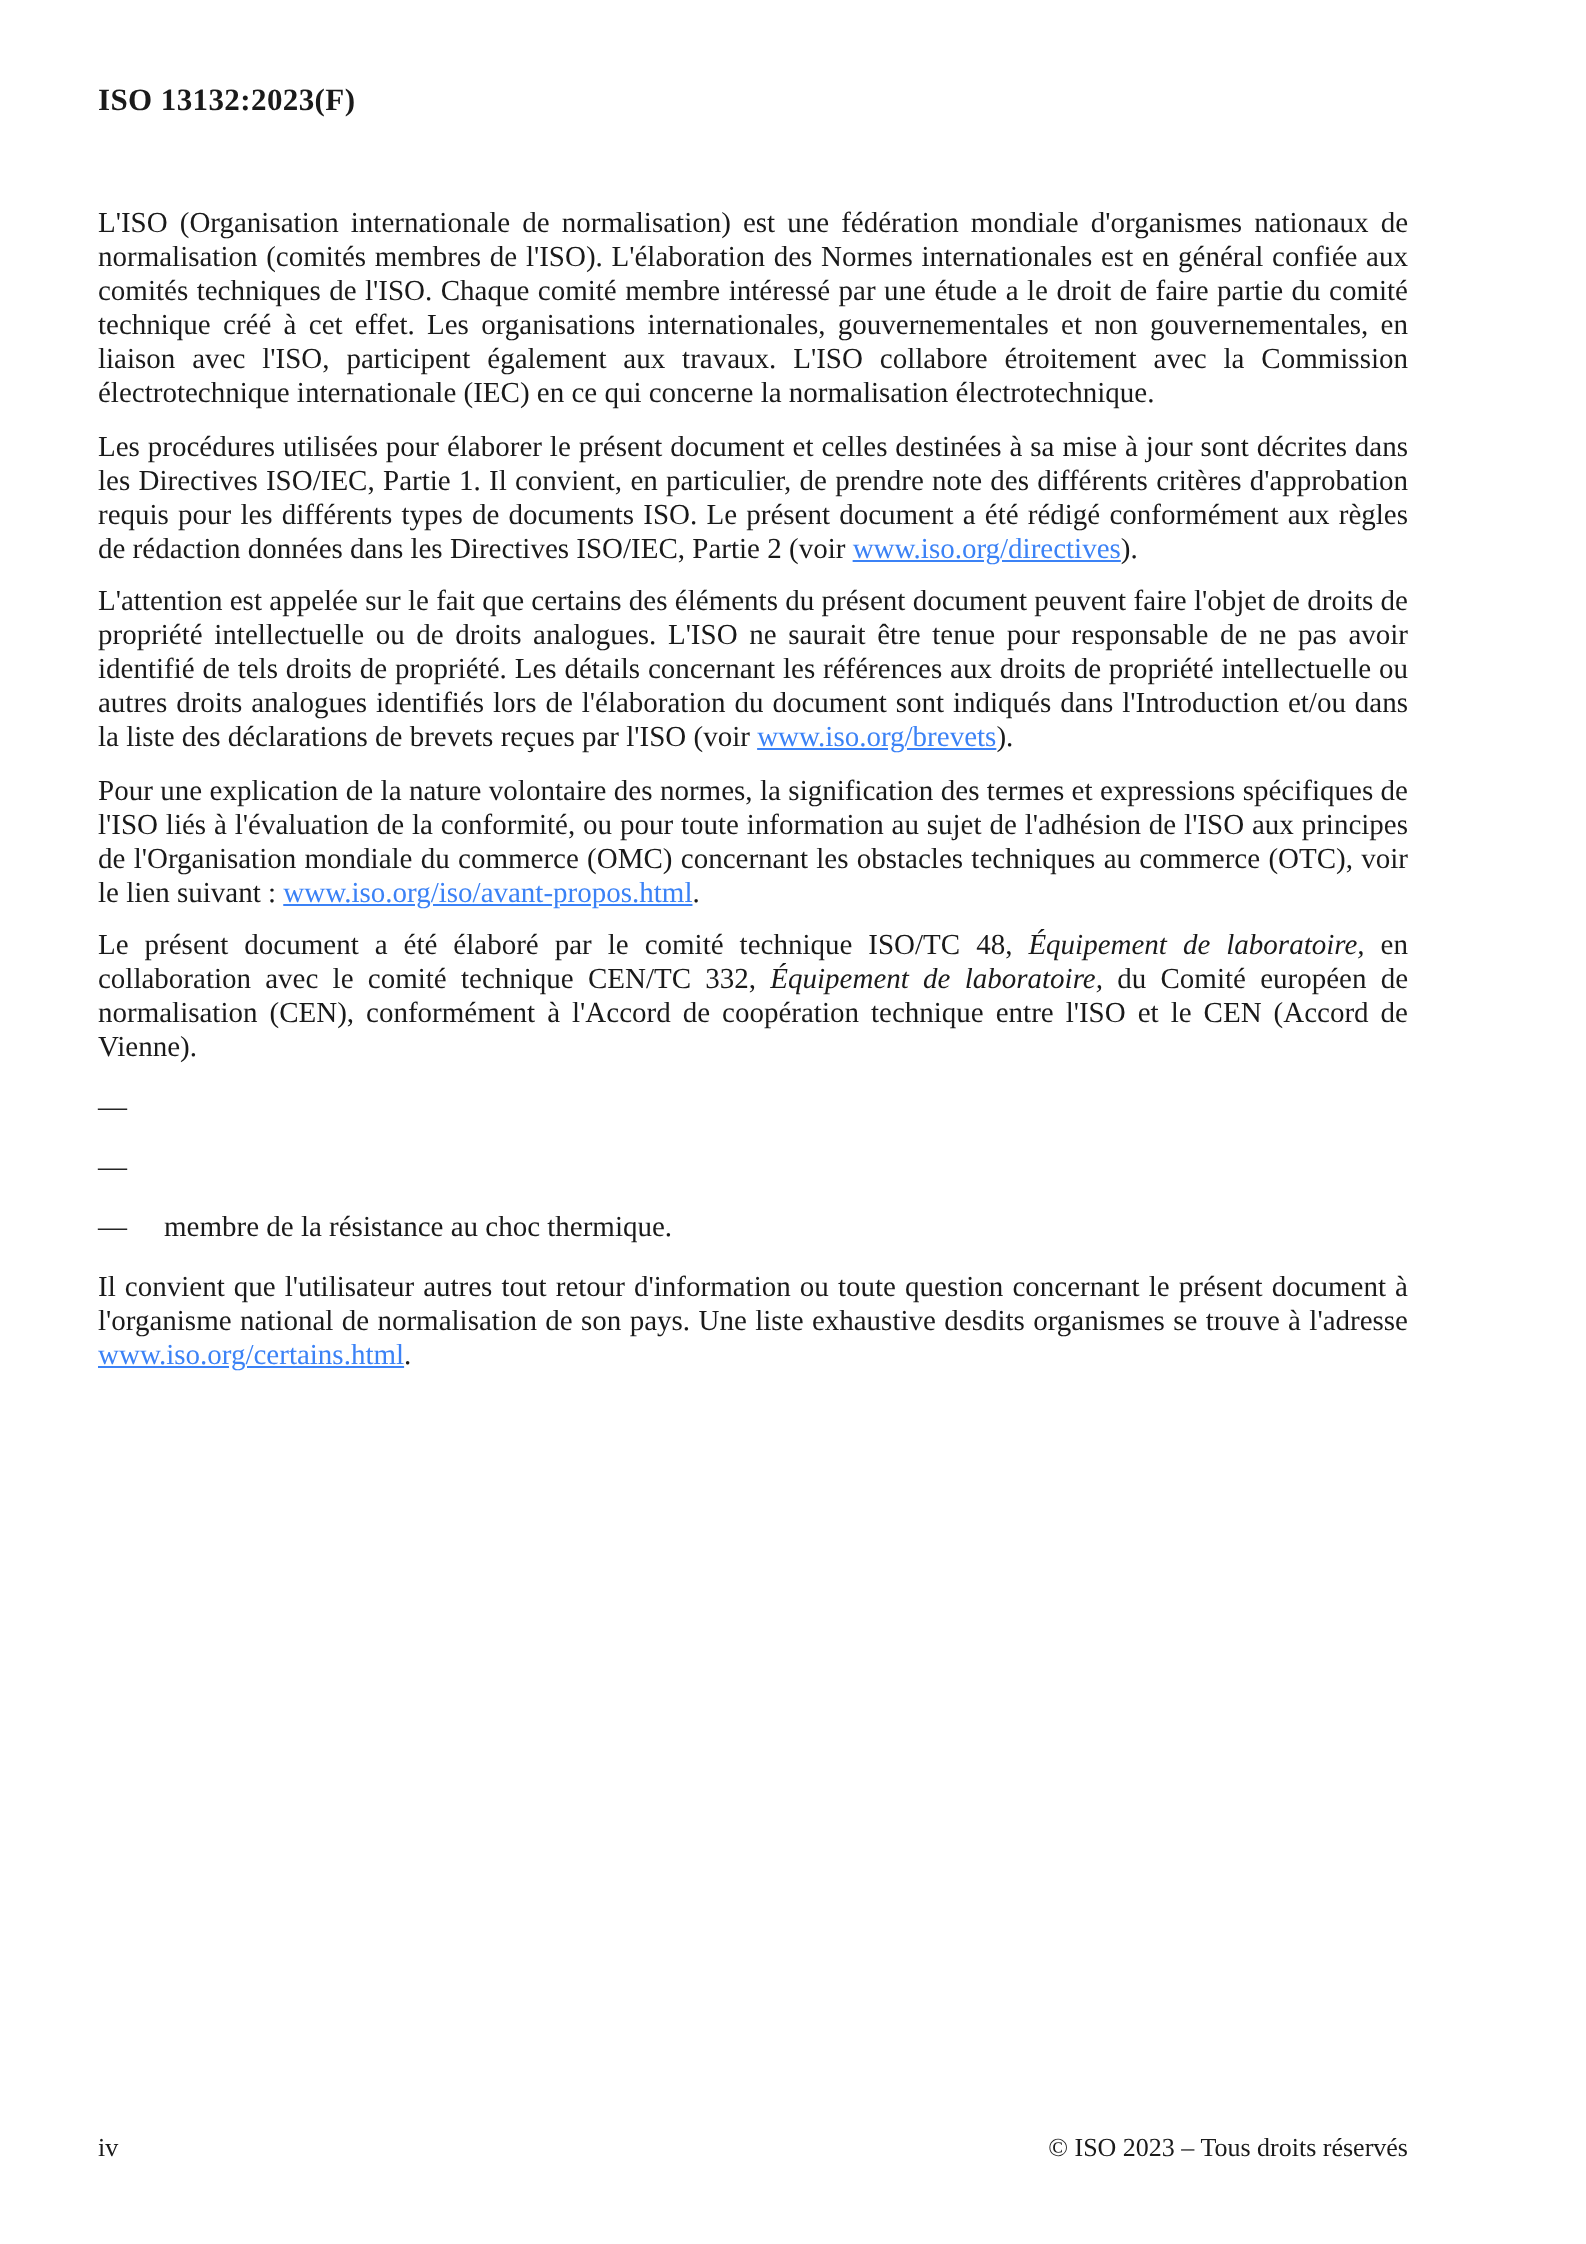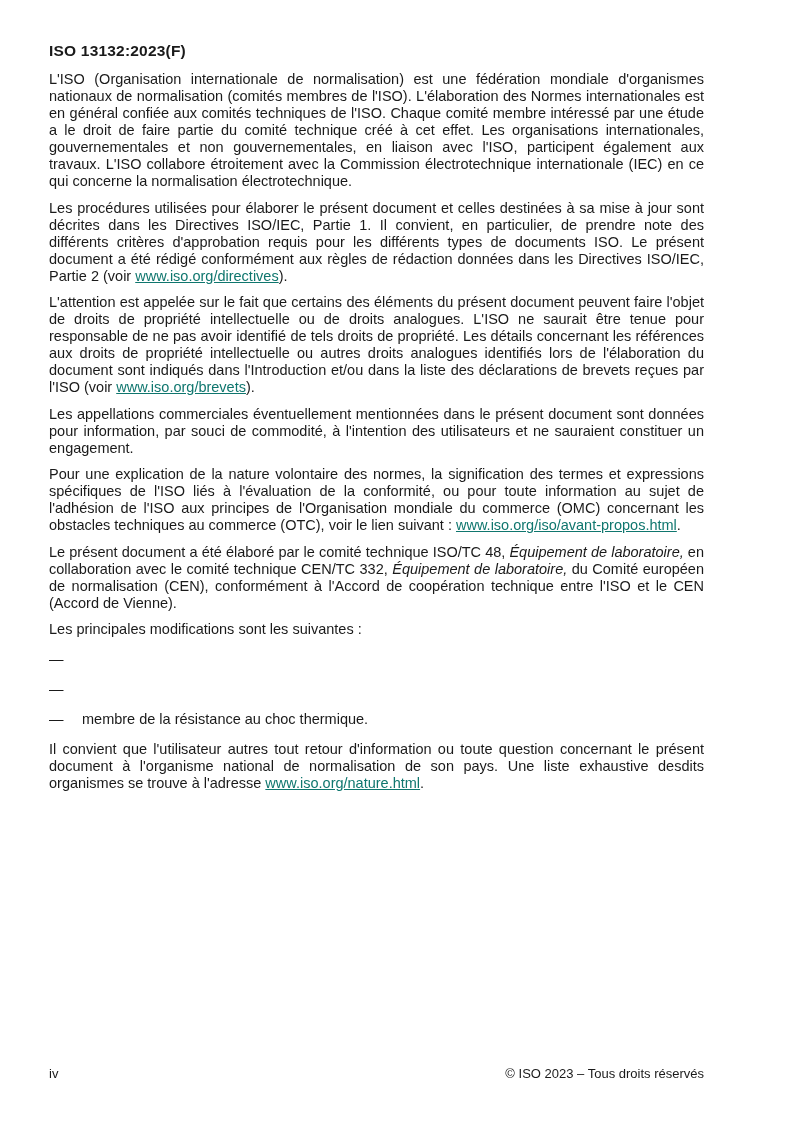--- a/index.html
+++ b/index.html
@@ -1,21 +1,21 @@
 <!DOCTYPE html>
 <html lang="fr"><head>
 <meta charset="utf-8">
 <style>
   html, body { margin: 0; padding: 0; background: #ffffff; }
   .page {
     position: relative;
     width: 793px;
     height: 1122px;
     background: #ffffff;
-    font-family: Liberation Sans, sans-serif;
+    font-family: Liberation Serif, serif;
     color: #1a1a1a;
     overflow: hidden;
   }
   .content {
     position: absolute;
     left: 49px;
     top: 0;
     width: 655px;
   }
   .doc-ref {
@@ -30,23 +30,23 @@
     font-weight: bold;
     letter-spacing: 0.2px;
   }
   p.para {
     margin: 0;
     margin-top: 9.5px;
     font-size: 14.5px;
     line-height: 17px;
     text-align: justify;
   }
-  p.para.first { margin-top: 11px; }
+  p.para.first { margin-top: 44px; }
   .doc-link {
-    color: #0f766e;
+    color: #3b82f6;
     text-decoration: underline;
     cursor: pointer;
   }
   .italic { font-style: italic; }
   .bullet-list { margin-top: 4px; }
   .bullet-item {
     display: flex;
     margin-top: 13px;
     font-size: 14.5px;
     line-height: 17px;
@@ -73,43 +73,41 @@
 
     <div class="doc-ref">ISO 13132:2023(F)</div>
 
 
     <p class="para first">L'ISO (Organisation internationale de normalisation) est une fédération mondiale d'organismes nationaux de normalisation (comités membres de l'ISO). L'élaboration des Normes internationales est en général confiée aux comités techniques de l'ISO. Chaque comité membre intéressé par une étude a le droit de faire partie du comité technique créé à cet effet. Les organisations internationales, gouvernementales et non gouvernementales, en liaison avec l'ISO, participent également aux travaux. L'ISO collabore étroitement avec la Commission électrotechnique internationale (IEC) en ce qui concerne la normalisation électrotechnique.</p>
 
     <p class="para"><span>Les procédures utilisées pour élaborer le présent document et celles destinées à sa mise à jour sont décrites dans les Directives ISO/IEC, Partie 1. Il convient, en particulier, de prendre note des différents critères d'approbation requis pour les différents types de documents ISO. Le présent document a été rédigé conformément aux règles de rédaction données dans les Directives ISO/IEC, Partie 2 (voir </span><a class="doc-link">www.iso.org/directives</a><span>).</span></p>
 
     <p class="para"><span>L'attention est appelée sur le fait que certains des éléments du présent document peuvent faire l'objet de droits de propriété intellectuelle ou de droits analogues. L'ISO ne saurait être tenue pour responsable de ne pas avoir identifié de tels droits de propriété. Les détails concernant les références aux droits de propriété intellectuelle ou autres droits analogues identifiés lors de l'élaboration du document sont indiqués dans l'Introduction et/ou dans la liste des déclarations de brevets reçues par l'ISO (voir </span><a class="doc-link">www.iso.org/brevets</a><span>).</span></p>
 
-    <p class="para">Les appellations commerciales éventuellement mentionnées dans le présent document sont données pour information, par souci de commodité, à l'intention des utilisateurs et ne sauraient constituer un engagement.</p>
 
     <p class="para"><span>Pour une explication de la nature volontaire des normes, la signification des termes et expressions spécifiques de l'ISO liés à l'évaluation de la conformité, ou pour toute information au sujet de l'adhésion de l'ISO aux principes de l'Organisation mondiale du commerce (OMC) concernant les obstacles techniques au commerce (OTC), voir le lien suivant : </span><a class="doc-link">www.iso.org/iso/avant-propos.html</a><span>.</span></p>
 
     <p class="para"><span>Le présent document a été élaboré par le comité technique ISO/TC 48, </span><span class="italic">Équipement de laboratoire,</span><span> en collaboration avec le comité technique CEN/TC 332, </span><span class="italic">Équipement de laboratoire,</span><span> du Comité européen de normalisation (CEN), conformément à l'Accord de coopération technique entre l'ISO et le CEN (Accord de Vienne).</span></p>
 
 
-    <p class="para">Les principales modifications sont les suivantes :</p>
 
     <div class="bullet-list">
       <div class="bullet-item">
           <span class="bullet-dash">—</span>
         </div>
       <div class="bullet-item">
           <span class="bullet-dash">—</span>
         </div>
       <div class="bullet-item">
           <span class="bullet-dash">—</span>
           <span>membre de la résistance au choc thermique.</span>
         </div>
     </div>
 
-    <p class="para" style="margin-top:13px"><span>Il convient que l'utilisateur autres tout retour d'information ou toute question concernant le présent document à l'organisme national de normalisation de son pays. Une liste exhaustive desdits organismes se trouve à l'adresse </span><a class="doc-link">www.iso.org/nature.html</a><span>.</span></p>
+    <p class="para" style="margin-top:13px"><span>Il convient que l'utilisateur autres tout retour d'information ou toute question concernant le présent document à l'organisme national de normalisation de son pays. Une liste exhaustive desdits organismes se trouve à l'adresse </span><a class="doc-link">www.iso.org/certains.html</a><span>.</span></p>
 
   </div>
 
   <div class="footer">
     <span>iv</span>
     <span>© ISO 2023 – Tous droits réservés</span>
   </div>
 </div>
 
 </body></html>

